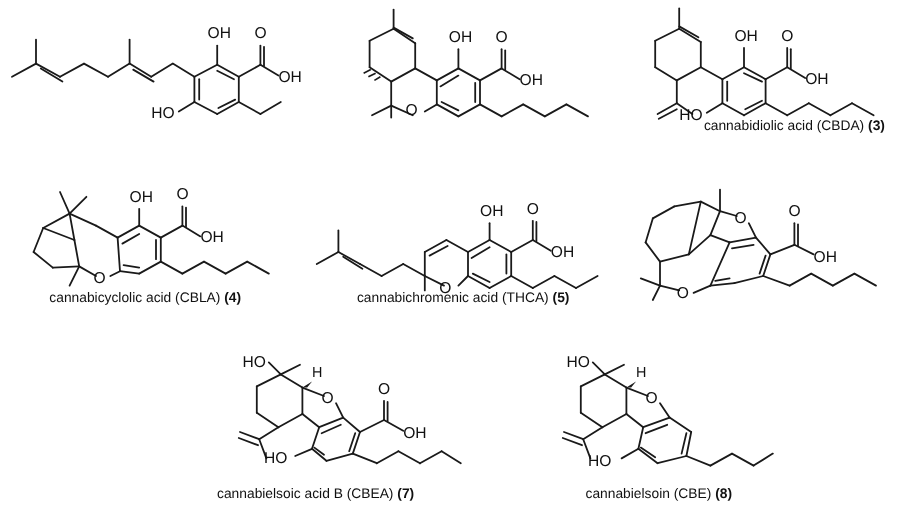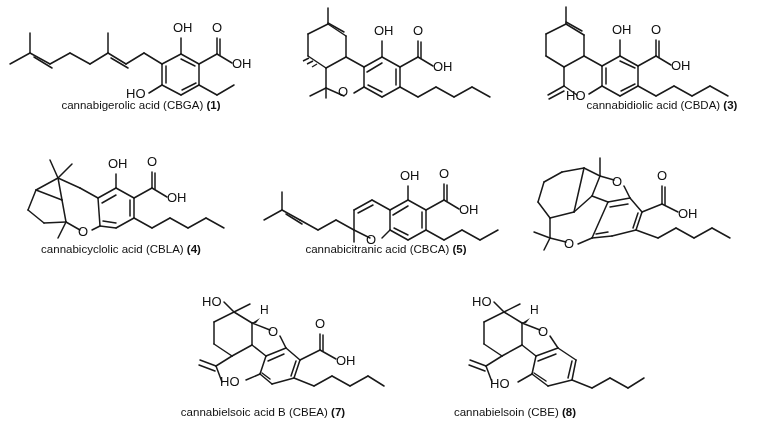--- a/index.html
+++ b/index.html
@@ -105,21 +105,20 @@
       <path class="bond" d="M213,48 L228,57"></path>
       <text class="atom" x="228" y="62">OH</text>
 
       <path class="bond" d="M158,79 L145,87"></path>
       <text class="atom" x="122" y="92">HO</text>
 
       <path class="bond" d="M195,79 L213,89"></path>
       <path class="bond" d="M213,89 L230,79"></path>
     </svg>
   </div>
-  <div class="caption" style="left:26px; top:99px; width:230px;"><span>cannabigerolic acid (CBGA) </span><span class="num">(1)</span></div>
 
   <div class="struct" style="left:276px; top:6px;">
     <svg width="240" height="90" viewBox="0 0 240 90">
 
       <path class="bond" d="M32,28 L32,50"></path>
       <path class="bond" d="M32,50 L50,62"></path>
       <path class="bond" d="M50,62 L70,51"></path>
       <path class="bond" d="M70,51 L70,30"></path>
       <path class="bond" d="M70,30 L52,18"></path>
       <path class="bond" d="M68,26 L52,17"></path>
@@ -305,21 +304,21 @@
       <text class="atom" x="177" y="18">O</text>
       <path class="bond" d="M182,40 L197,49"></path>
       <text class="atom" x="197" y="54">OH</text>
 
       <path class="bond" d="M164,70 L182,80"></path>
       <path class="bond" d="M182,80 L200,70"></path>
       <path class="bond" d="M200,70 L218,80"></path>
       <path class="bond" d="M218,80 L236,70"></path>
     </svg>
   </div>
-  <div class="caption" style="left:270px; top:243px; width:232px;"><span>cannabicitranic acid (CBCA) </span><span class="num">(5)</span></div>
+  <div class="caption" style="left:270px; top:243px; width:232px;"><span>cannabichromenic acid (THCA) </span><span class="num">(5)</span></div>
 
   <div class="struct" style="left:512px; top:150px;">
     <svg width="244" height="92" viewBox="0 0 244 92">
 
       <path class="bond" d="M32,32 L50,22"></path>
       <path class="bond" d="M50,22 L72,18"></path>
       <path class="bond" d="M72,18 L88,26"></path>
       <path class="bond" d="M88,26 L88,8"></path>
       <path class="bond" d="M26,52 L32,32"></path>
       <path class="bond" d="M26,52 L38,68"></path>
@@ -463,15 +462,15 @@
 
       <path class="bond" d="M98,84 L84,92"></path>
       <text class="atom" x="56" y="98">HO</text>
 
       <path class="bond" d="M138,90 L158,98"></path>
       <path class="bond" d="M158,98 L176,88"></path>
       <path class="bond" d="M176,88 L194,98"></path>
       <path class="bond" d="M194,98 L210,88"></path>
     </svg>
   </div>
-  <div class="caption" style="left:420px; top:406px; width:190px;"><span>cannabielsoin (CBE) </span><span class="num">(8)</span></div>
+  <div class="caption" style="left:420px; top:406px; width:190px;text-align:right;"><span>cannabielsoin (CBE) </span><span class="num">(8)</span></div>
 
 </div>
 
 </body></html>

